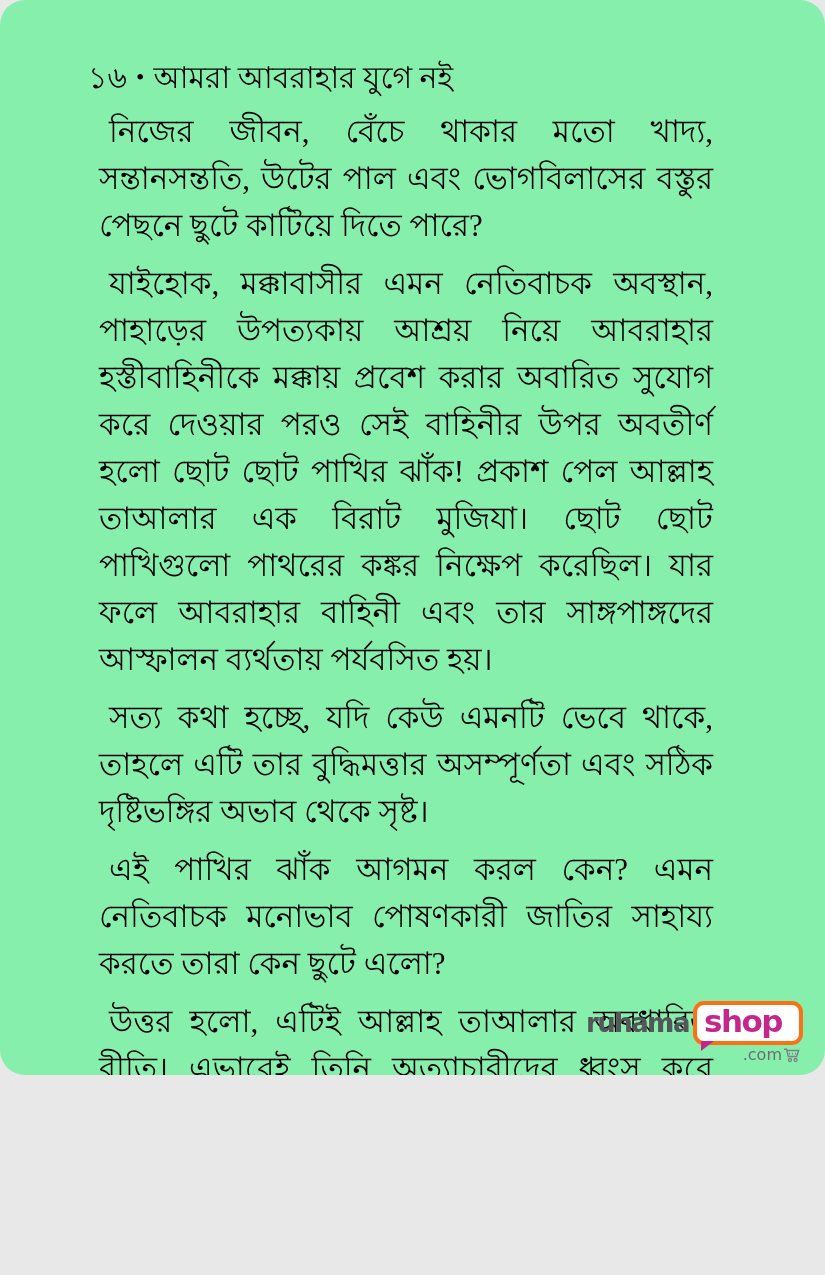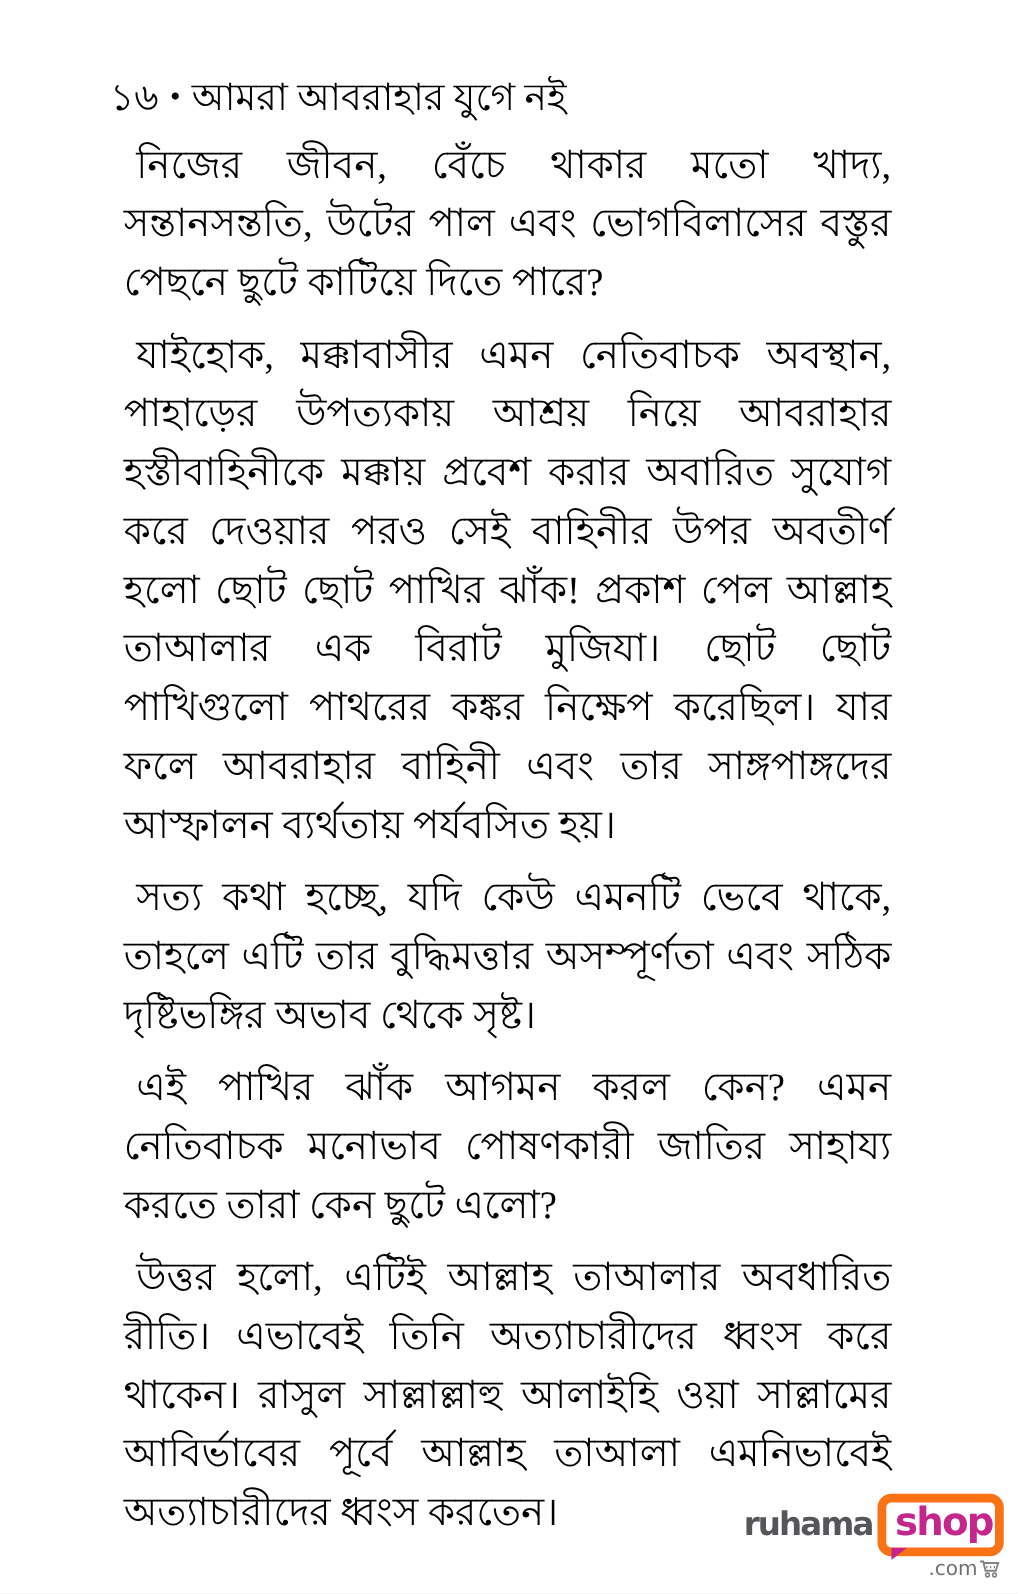--- a/index.html
+++ b/index.html
@@ -3,25 +3,26 @@
 <meta charset="utf-8">
 <style>
   html, body {
     margin: 0;
     padding: 0;
     background: #e8e8e8;
   }
   .page {
     position: relative;
     width: 825px;
-    height: 1275px;
-    background: #ffffff;
+    height: 1075px;
+    background: #86efac;
     overflow: hidden;
     color: #000000;
     font-family: "Liberation Serif", serif;
+    border-radius: 25px;
   }
   
   .running-head {
     position: absolute;
     left: 88px;
     top: 54px;
     font-size: 30px;
     white-space: nowrap;
     color: #000000;
   }
@@ -62,23 +63,23 @@
   .brand-text {
     color: #55565a;
     font-weight: bold;
     font-size: 26px;
     letter-spacing: -1.5px;
     line-height: 1;
   }
   .shop-badge {
     position: relative;
     margin-left: 4px;
-    border: 7px solid #f97316;
+    border: 4px solid #f97316;
     border-radius: 11px;
-    padding: 1px 2px 4px 7px;
+    padding: 1px 17px 4px 7px;
     line-height: 1;
     background: #ffffff;
   }
   .shop-badge .shop-text {
     color: #c4268c;
     font-weight: bold;
     font-size: 31px;
     letter-spacing: -1.5px;
   }
   .badge-tail {

